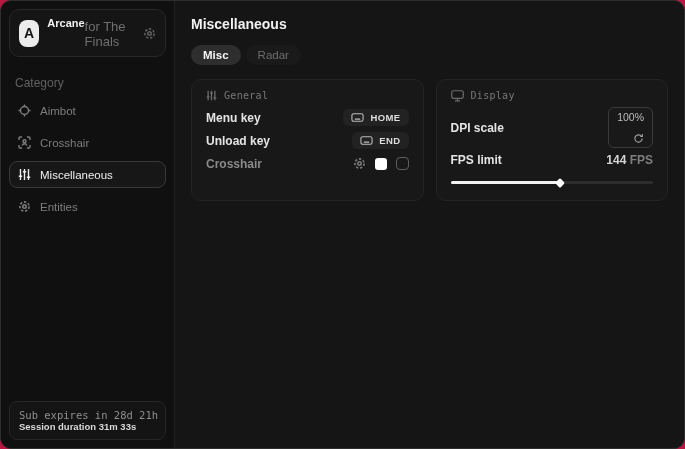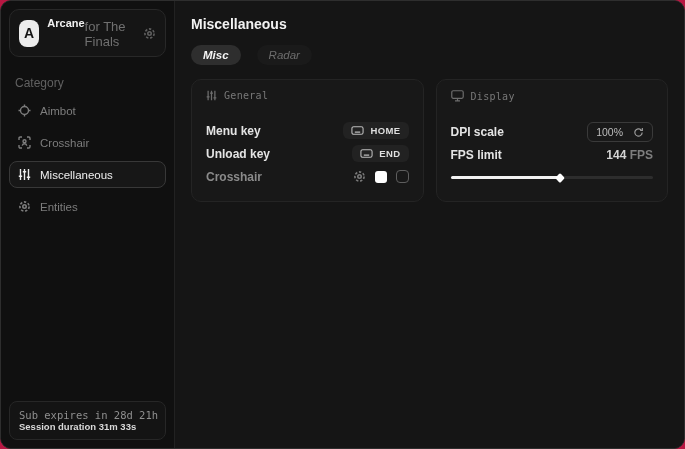--- a/index.html
+++ b/index.html
@@ -53,54 +53,54 @@
   .status-card {
     margin:8px; margin-top:auto;
     border:1px solid #272727; border-radius:8px;
     padding:7px 9px; background:#141414;
   }
   .status-line1 { font-family:"DejaVu Sans Mono", monospace; font-size:10.5px; color:#8f8f8f; white-space:nowrap; }
   .status-line2 { font-size:9.5px; font-weight:700; color:#dadada; }
   
   .main { flex:1; background:#151515; padding:15px 16px; display:flex; flex-direction:column; }
   .page-title { font-size:14px; font-weight:700; color:#f2f2f2; }
-  .tabs { display:flex; gap:16px; margin-top:13px;font-style:italic; }
+  .tabs { display:flex; gap:5px; margin-top:13px; }
   .tab { padding:4px 12px; border-radius:13px; font-size:11.5px; cursor:default; }
   .tab.active { background:#2e2e2e; color:#f5f5f5; font-weight:600; }
   .tab.inactive { background:#1a1a1a; color:#6d6d6d; }
   .cards { display:grid; grid-template-columns:1fr 1fr; gap:12px; margin-top:14px; }
   .card {
     background:#181818; border:1px solid #242424; border-radius:10px;
     padding:10px 14px 13px; min-height:100px;
   }
   .card-head {
-    display:flex; align-items:flex-end; gap:7px;
+    display:flex; align-items:flex-start; gap:7px;
     color:#787878; font-family:"DejaVu Sans Mono", monospace;
-    font-size:10px; margin-bottom:18px; letter-spacing:.3px;
+    font-size:10px; margin-bottom:5px; letter-spacing:.3px;
   }
   .card-head .hicon { display:flex; color:#6d6d6d; }
   .row { display:flex; align-items:center; justify-content:space-between; min-height:23px; }
   .row-label { font-size:12px; font-weight:600; color:#e4e4e4; }
   .row-label.dim { color:#8a8a8a; }
   .keybind {
     display:inline-flex; align-items:center; gap:6px;
     background:#222; border:none; border-radius:6px;
     padding:3px 8px; font-size:9.5px; font-weight:700;
     color:#dfdfdf; letter-spacing:.4px;
     font-family:"Liberation Sans", sans-serif; cursor:default;
   }
   .keybind .kicon { display:flex; color:#bdbdbd; }
   .crosshair-controls { display:flex; align-items:center; gap:9px; }
   .gear-dim { display:flex; color:#7a7a7a; cursor:default; }
   .swatch { width:12px; height:12px; border-radius:3px; cursor:default; }
   .checkbox { width:13px; height:13px; border:1.5px solid #5e5e5e; border-radius:4px; background:transparent; cursor:default; }
   .dpi-control {
     display:inline-flex; align-items:flex-end; gap:10px;
     border:1px solid #3a3a3a; background:#191919; border-radius:6px;
-    padding:3px 8px; font-size:10.5px; color:#bdbdbd; cursor:default;
+    padding:3px 8px; font-size:10.5px; color:#bdbdbd; cursor:default;flex-direction:column;
   }
   .dpi-control .ricon { display:flex; color:#9a9a9a; }
   .fps-value { font-size:12px; font-weight:700; color:#d4d4d4; }
   .fps-unit { color:#7e7e7e; }
   .slider { position:relative; height:10px; margin-top:6px; cursor:default; }
   .slider-track { position:absolute; left:0; right:0; top:4px; height:3px; border-radius:2px; background:#2d2d2d; }
   .slider-fill { position:absolute; left:0; top:4px; height:3px; border-radius:2px; background:#f2f2f2; }
   .slider-thumb {
     position:absolute; top:5.5px; width:7px; height:7px; background:#fff;
     transform:translate(-50%,-50%) rotate(45deg); border-radius:1.5px;

